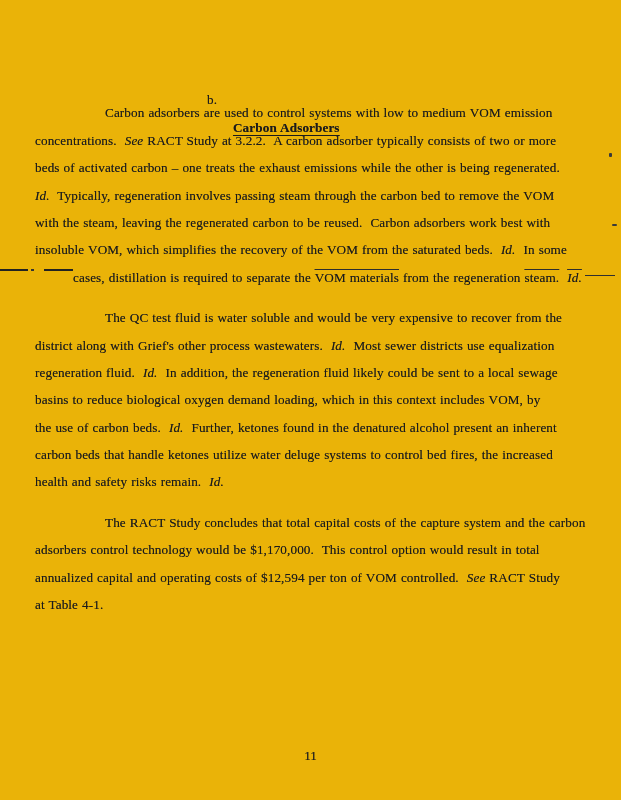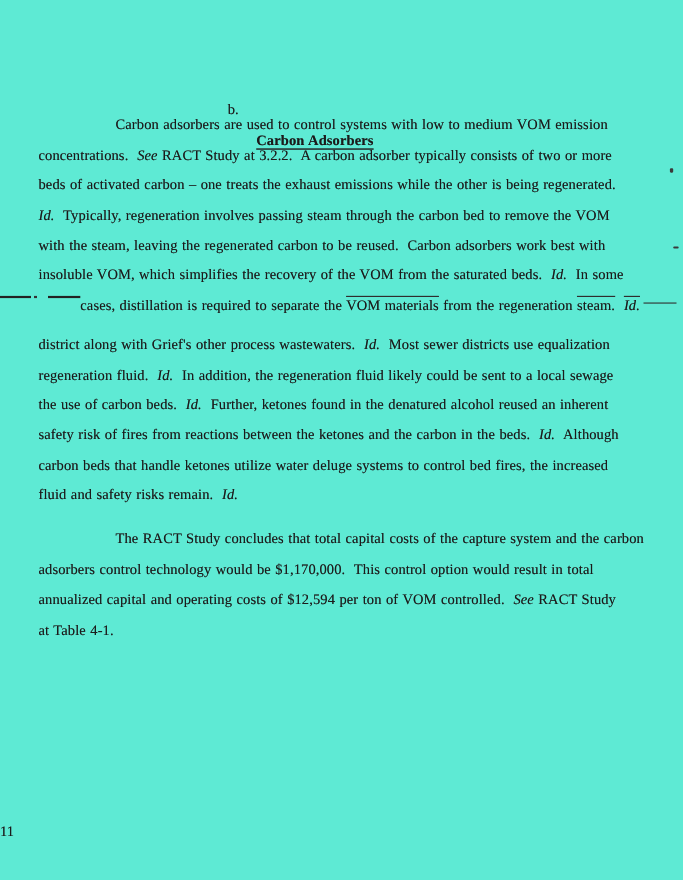--- a/index.html
+++ b/index.html
@@ -1,21 +1,21 @@
 <!DOCTYPE html>
 <html><head>
 <meta charset="utf-8">
 <style>
   html, body { margin: 0; padding: 0; background: #e8e8e8; }
   .page {
     position: relative;
     width: 621px;
     height: 800px;
     margin: 0 auto;
-    background: #5eead4;
+    background: #eab308;
     overflow: hidden;
     font-family: "Liberation Serif", "DejaVu Serif", serif;
     color: #1b1b1b;
   }
   .doc {
     position: absolute;
     left: 35px;
     top: 59px;
     width: 556px;
     font-size: 13.2px;
@@ -74,20 +74,21 @@
     background: #3a3a3a;
     border-radius: 1px;
   }
   .artifact-dot.d1 { left: 609px; top: 153px; width: 3px; height: 4px; }
   .artifact-dot.d2 { left: 612px; top: 224px; width: 5px; height: 1.5px; }
   .pagenum {
     position: absolute;
     left: 0;
     right: 0;
     top: 748px;
+    text-align: center;
     font-size: 13.2px;
     text-shadow: 0 0 0.5px rgba(45,45,45,0.65);
   }
 </style>
 </head>
 <body>
 
 <div class="page">
   <div class="doc">
     <div class="line heading">
@@ -98,26 +99,27 @@
   <div class="paragraph p1">
         <div class="line indent"><span class="">Carbon adsorbers are used to control systems with low to medium VOM emission</span></div>
         <div class="line"><span class="">concentrations.  </span><span class="it">See</span><span class=""> RACT Study at 3.2.2.  A carbon adsorber typically consists of two or more</span></div>
         <div class="line"><span class="">beds of activated carbon – one treats the exhaust emissions while the other is being regenerated.</span></div>
         <div class="line"><span class="it">Id.</span><span class="">  Typically, regeneration involves passing steam through the carbon bed to remove the VOM</span></div>
         <div class="line"><span class="">with the steam, leaving the regenerated carbon to be reused.  Carbon adsorbers work best with</span></div>
         <div class="line"><span class="">insoluble VOM, which simplifies the recovery of the VOM from the saturated beds.  </span><span class="it">Id.</span><span class="">  In some</span></div>
         <div class="line shifted"><span class="">cases, distillation is required to separate the </span><span class="over">VOM materials</span><span class=""> from the regeneration </span><span class="over">steam.</span><span class="">  </span><span class="it over">Id.</span><span class="dash-tail"></span></div>
       </div>
       <div class="paragraph p2">
+        <div class="line indent"><span class="">The QC test fluid is water soluble and would be very expensive to recover from the</span></div>
         <div class="line"><span class="">district along with Grief's other process wastewaters.  </span><span class="it">Id.</span><span class="">  Most sewer districts use equalization</span></div>
         <div class="line"><span class="">regeneration fluid.  </span><span class="it">Id.</span><span class="">  In addition, the regeneration fluid likely could be sent to a local sewage</span></div>
-        <div class="line"><span class="">the use of carbon beds.  </span><span class="it">Id.</span><span class="">  Further, ketones found in the denatured alcohol reused an inherent</span></div>
-        <div class="line"><span class="">safety risk of fires from reactions between the ketones and the carbon in the beds.  </span><span class="it">Id.</span><span class="">  Although</span></div>
+        <div class="line"><span class="">basins to reduce biological oxygen demand loading, which in this context includes VOM, by</span></div>
+        <div class="line"><span class="">the use of carbon beds.  </span><span class="it">Id.</span><span class="">  Further, ketones found in the denatured alcohol present an inherent</span></div>
         <div class="line"><span class="">carbon beds that handle ketones utilize water deluge systems to control bed fires, the increased</span></div>
-        <div class="line"><span class="">fluid and safety risks remain.  </span><span class="it">Id.</span></div>
+        <div class="line"><span class="">health and safety risks remain.  </span><span class="it">Id.</span></div>
       </div>
       <div class="paragraph p3">
         <div class="line indent"><span class="">The RACT Study concludes that total capital costs of the capture system and the carbon</span></div>
         <div class="line"><span class="">adsorbers control technology would be $1,170,000.  This control option would result in total</span></div>
         <div class="line"><span class="">annualized capital and operating costs of $12,594 per ton of VOM controlled.  </span><span class="it">See</span><span class=""> RACT Study</span></div>
         <div class="line"><span class="">at Table 4-1.</span></div>
       </div>
     </div>
 
   <div class="artifact-line"></div>

